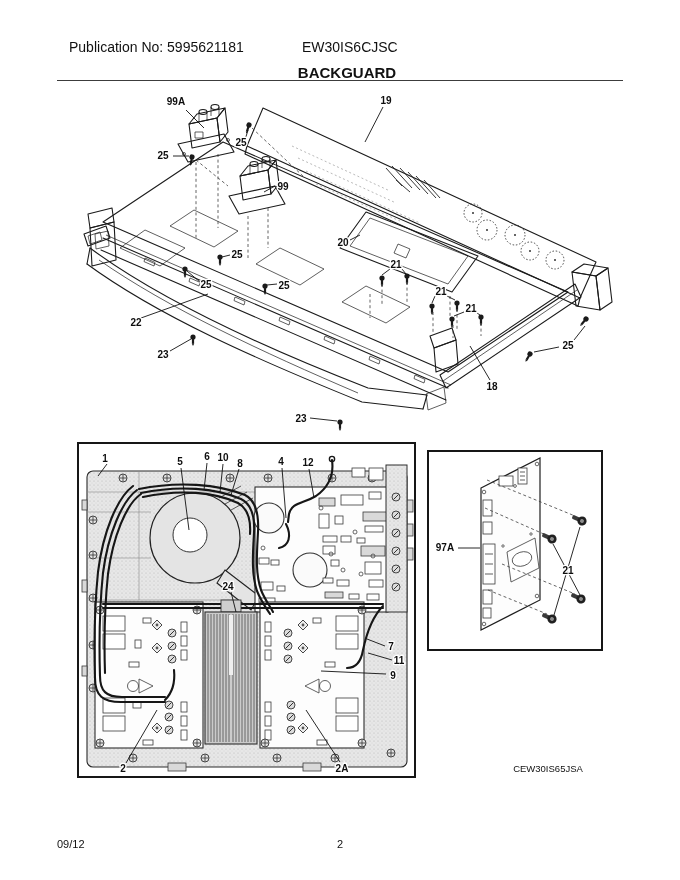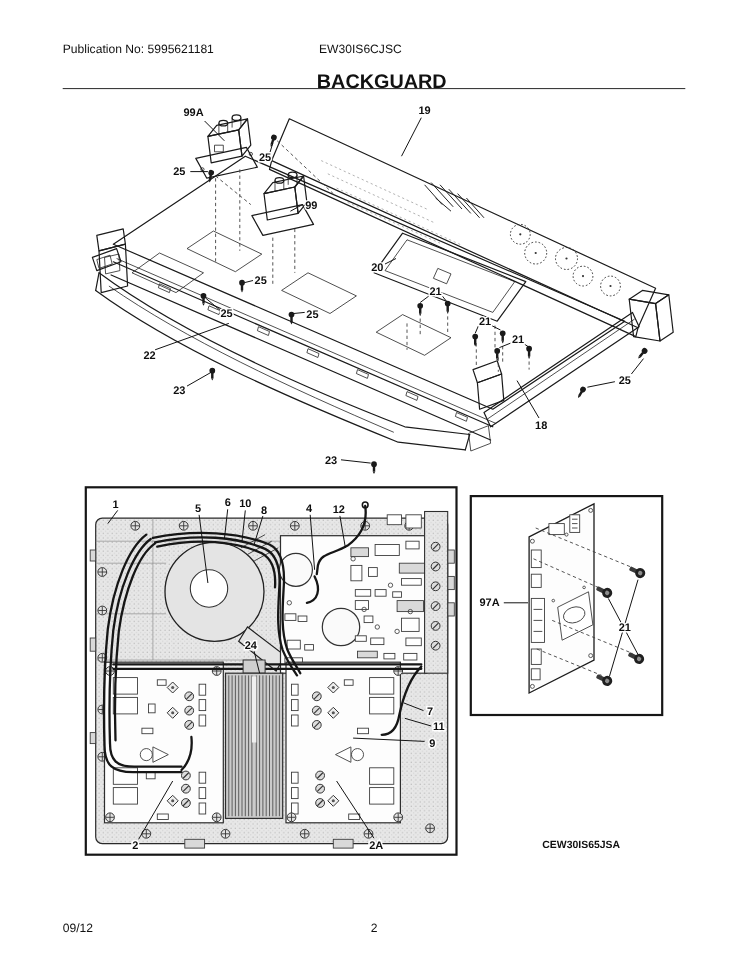--- a/index.html
+++ b/index.html
@@ -1,21 +1,21 @@
 <!DOCTYPE html>
 <html><head>
 <meta charset="utf-8">
 <style>
   html,body{margin:0;padding:0;background:#fff;}
   #page{position:relative;width:680px;height:880px;background:#fff;overflow:hidden;
         font-family:"Liberation Sans",sans-serif;color:#111;}
-  .hdrtxt{position:absolute;font-size:11px;white-space:nowrap;}
-  .title{position:absolute;font-size:18px;font-weight:bold;text-align:center;}
+  .hdrtxt{position:absolute;font-size:14px;white-space:nowrap;margin-left:12px;}
+  .title{position:absolute;font-size:15px;font-weight:bold;text-align:center;}
   .rule{position:absolute;height:1px;background:#3c3c3c;}
-  .code{position:absolute;font-size:9.5px;font-weight:bold;text-align:left;}
+  .code{position:absolute;font-size:9.5px;font-weight:normal;text-align:center;}
   .ftr{position:absolute;font-size:11px;text-align:right;}
   svg{position:absolute;}
   .ln{fill:none;stroke:#1b1b1b;stroke-width:1.1;stroke-linejoin:round;stroke-linecap:round;}
   .lnt{fill:none;stroke:#1b1b1b;stroke-width:0.7;stroke-linejoin:round;}
   .dash{fill:none;stroke:#3d3d3d;stroke-width:0.8;stroke-dasharray:3,2.6;}
   .ldr{stroke:#111;stroke-width:0.9;fill:none;}
   .lbl{font-family:"Liberation Sans",sans-serif;font-weight:bold;font-size:10px;fill:#0e0e0e;
        text-anchor:middle;paint-order:stroke;stroke:#fff;stroke-width:2.6px;}
   .cmp{fill:#fff;stroke:#3a3a3a;stroke-width:0.8;}
   .cmpd{fill:#d9d9d9;stroke:#3a3a3a;stroke-width:0.8;}

